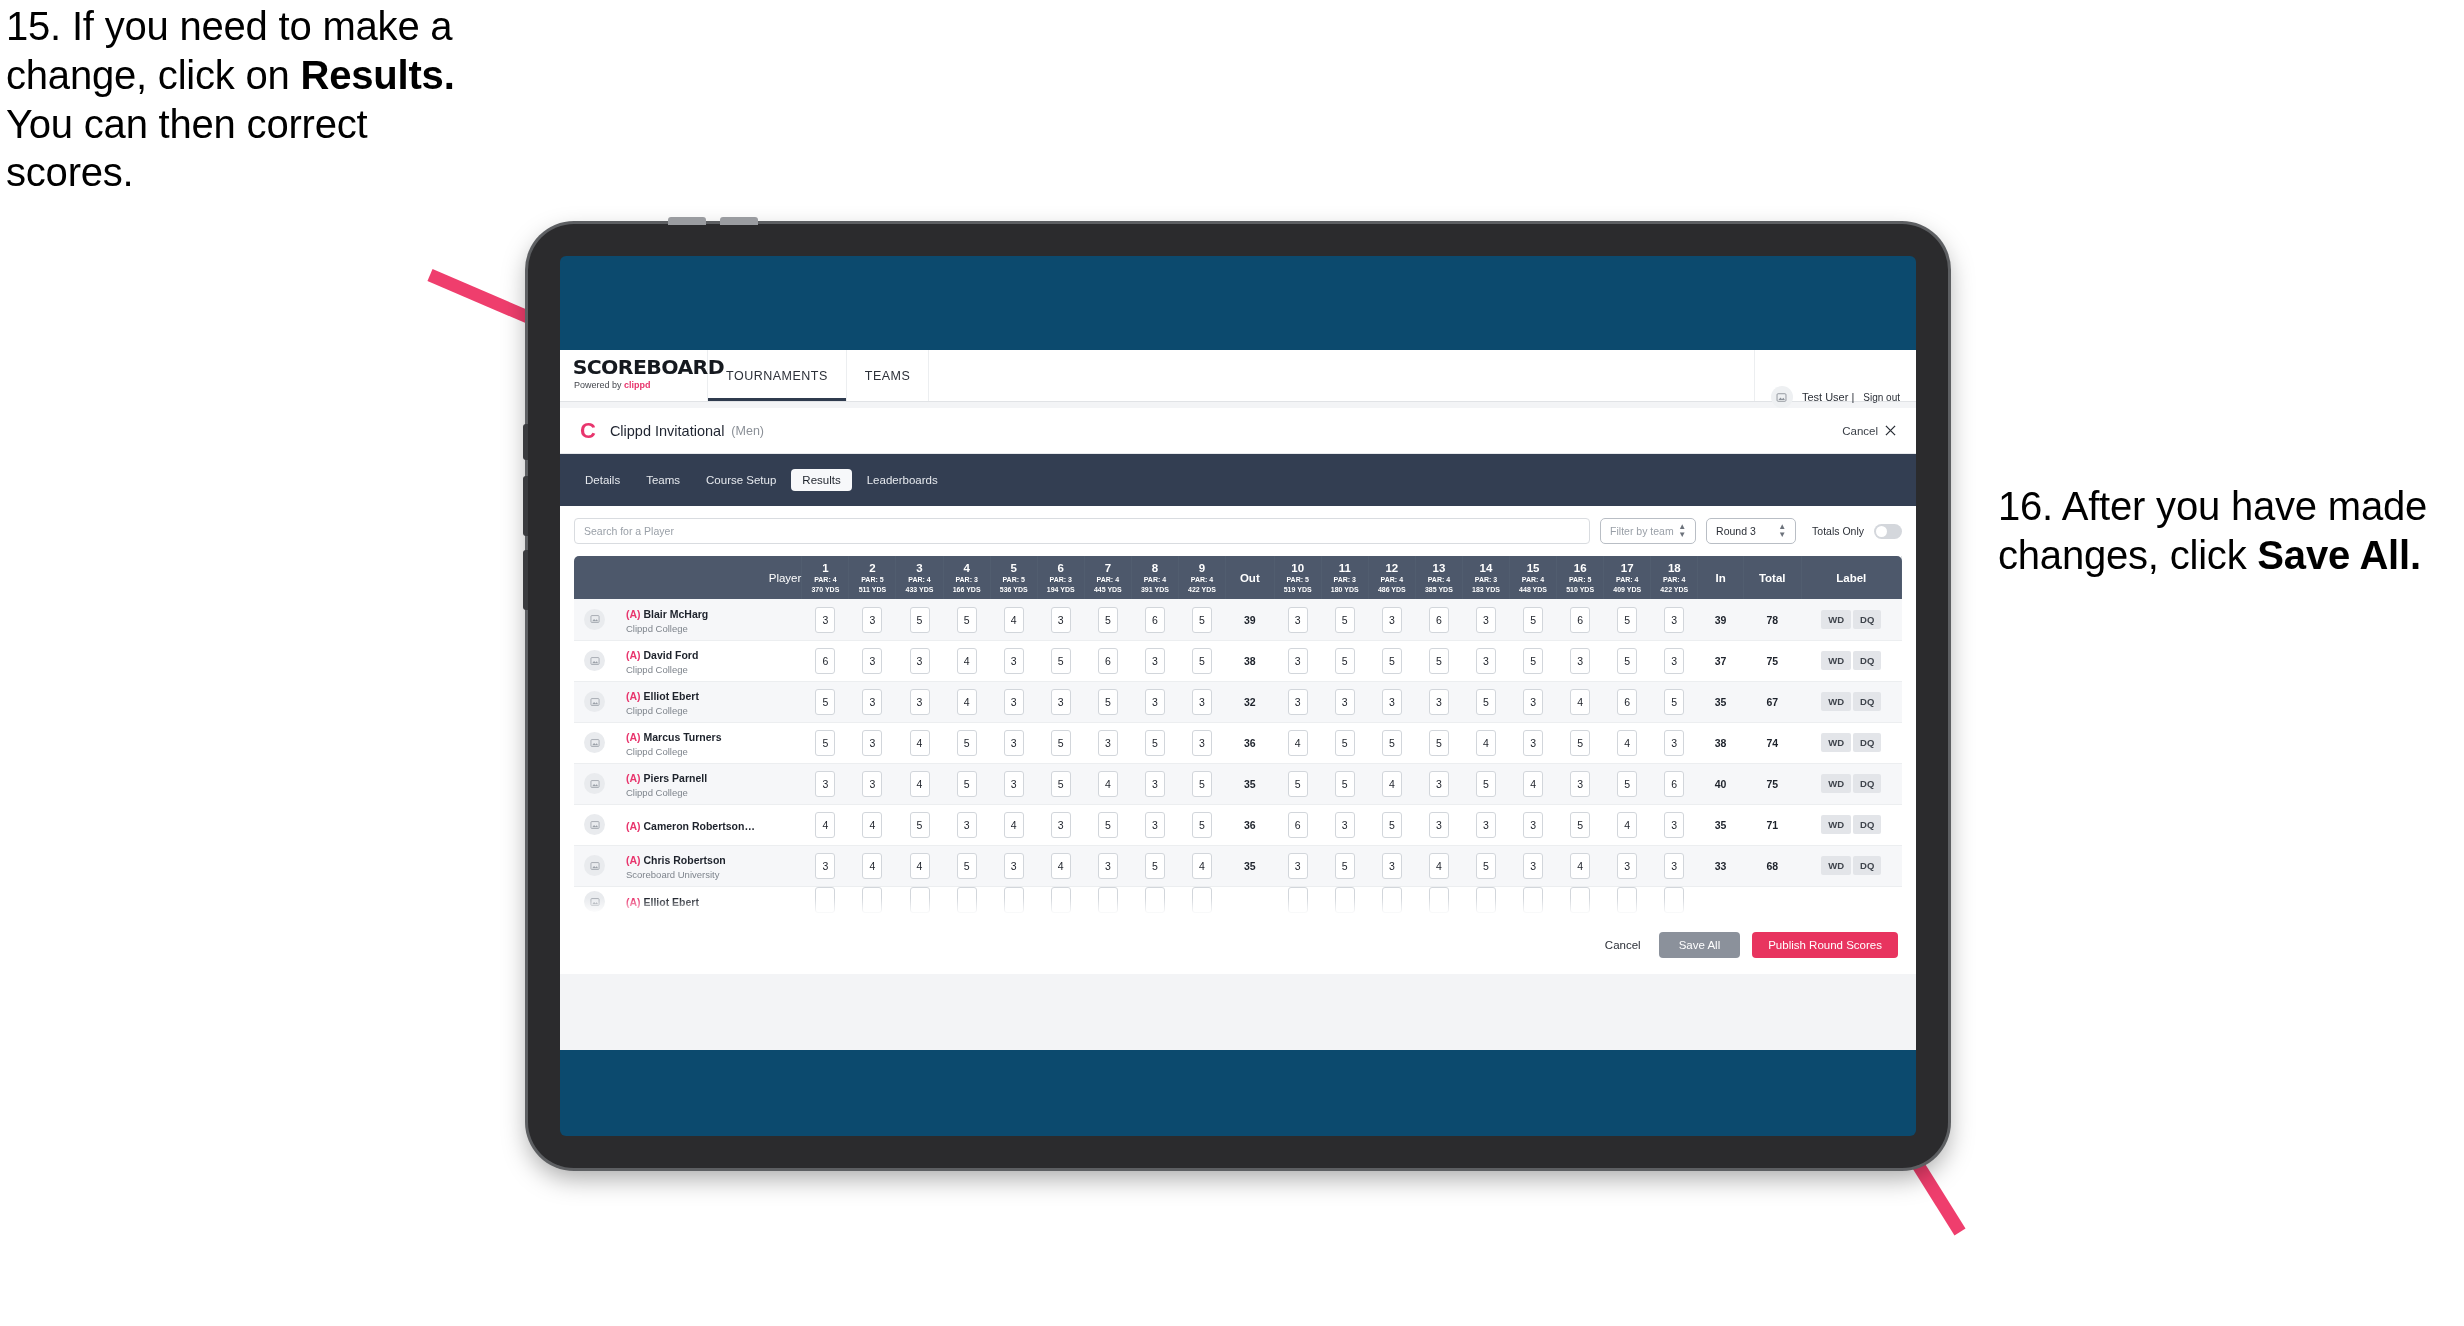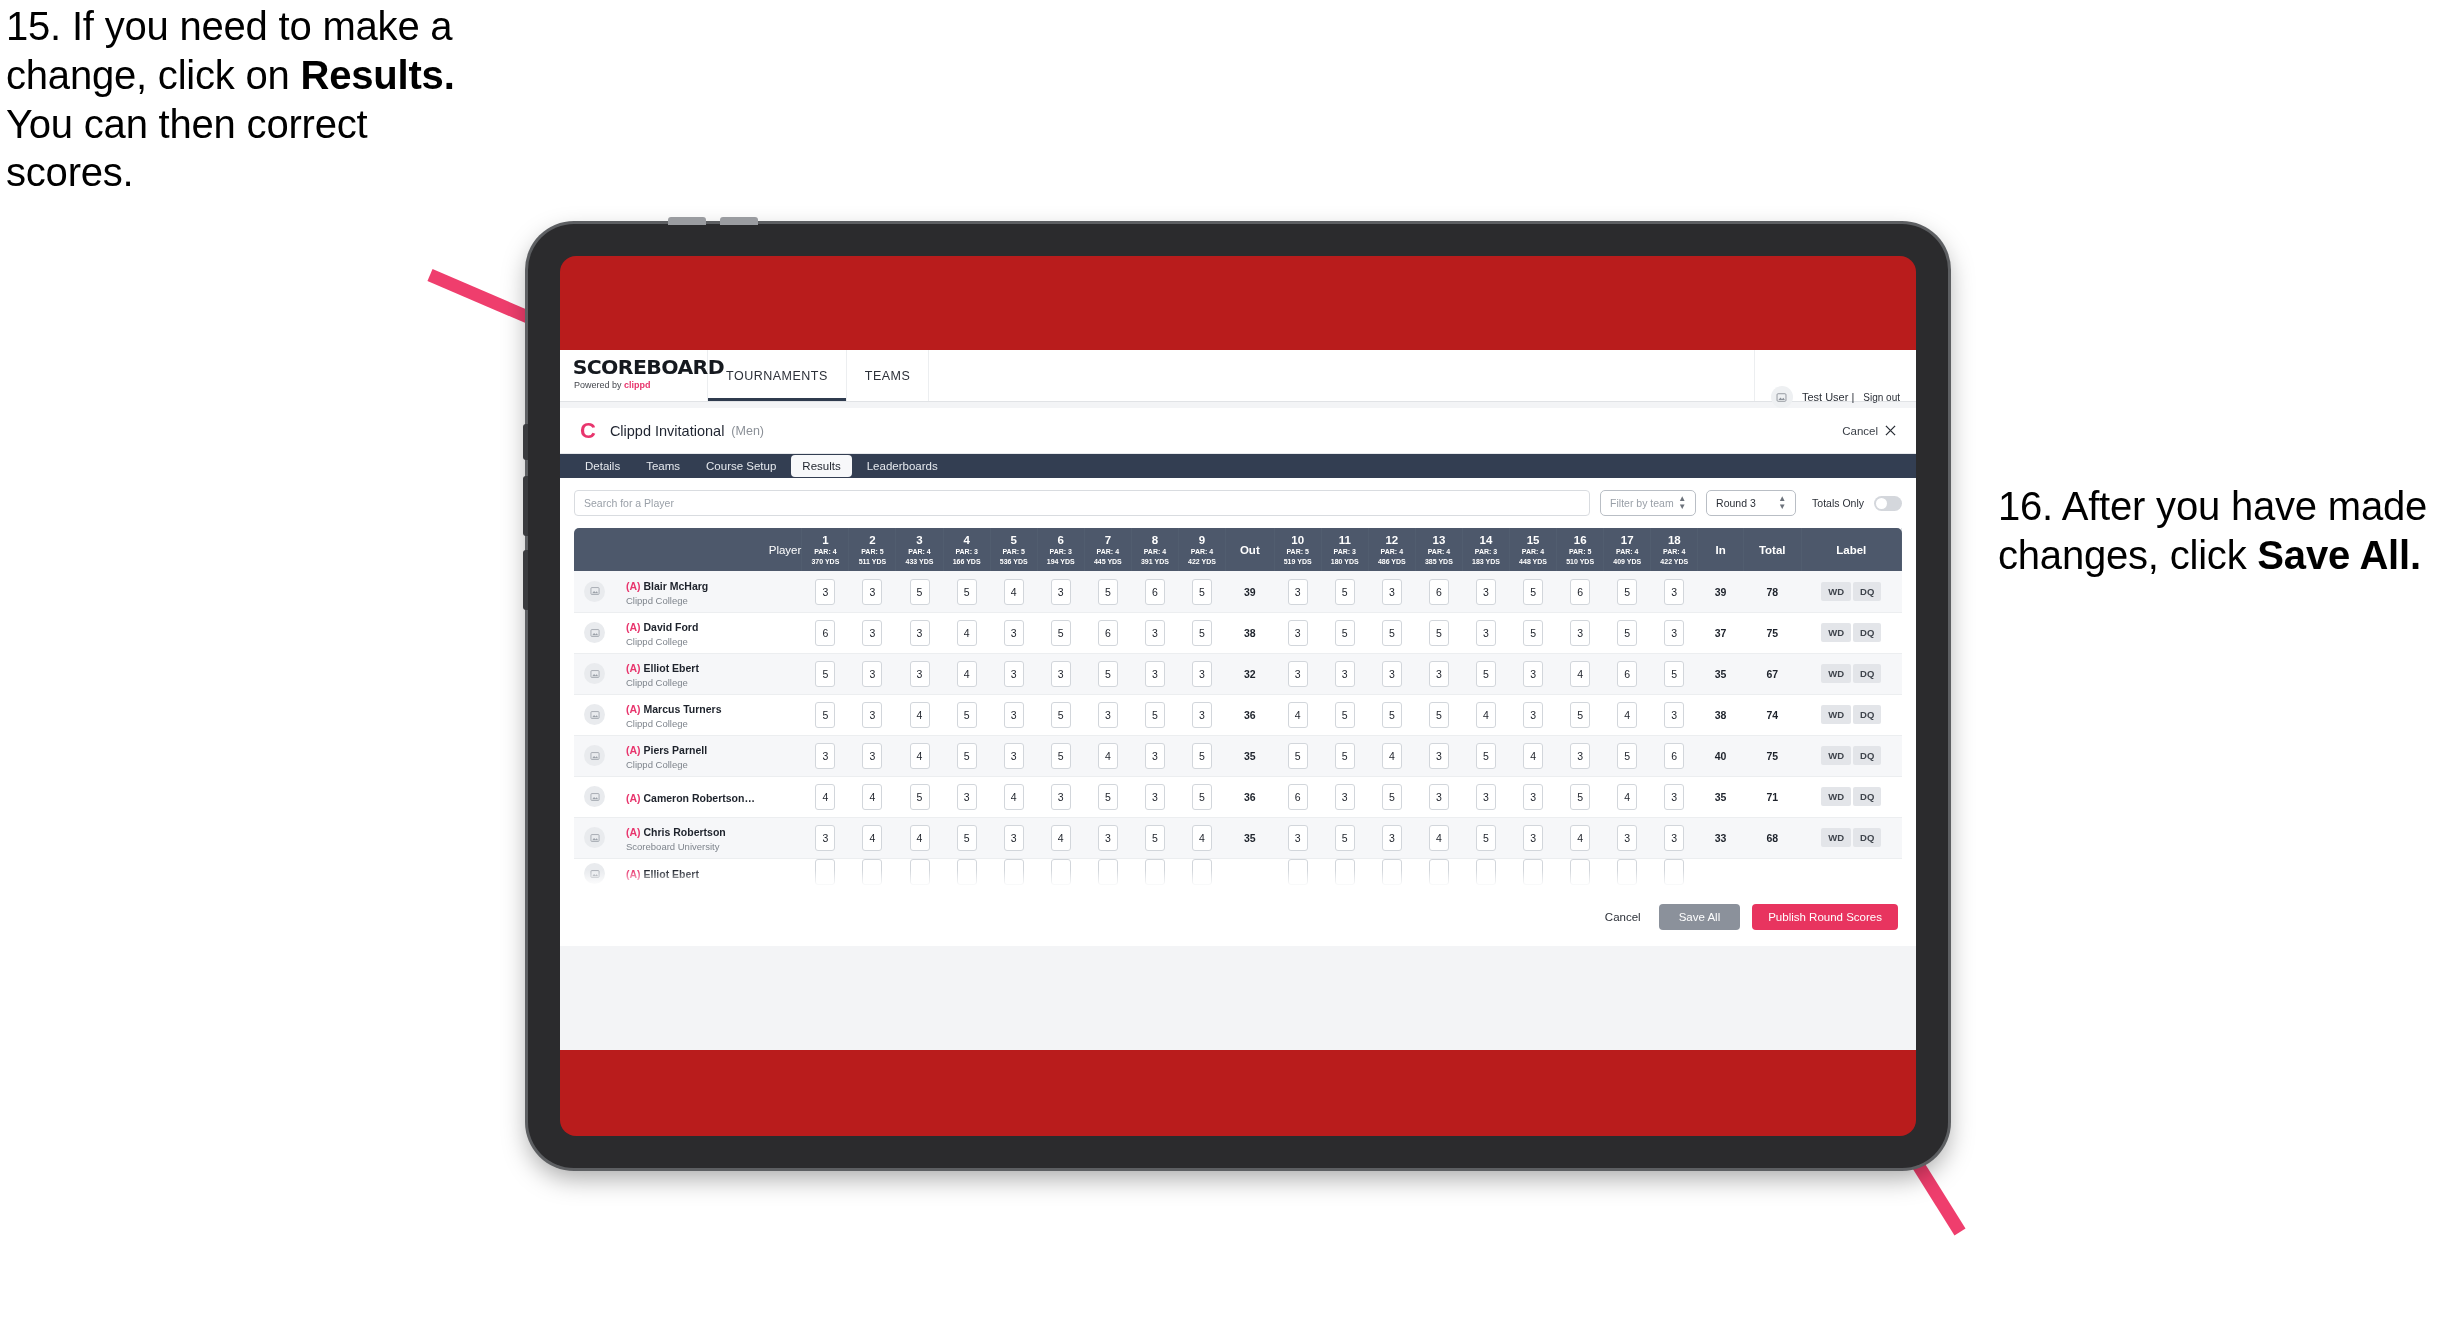--- a/index.html
+++ b/index.html
@@ -42,21 +42,21 @@
   #tablet-btn-2 { position:absolute; left:192px; top:-7px; width:38px; height:8px;
                   background:#9a9ca0; border-radius:3px 3px 0 0; }
   .side-dot { position:absolute; left:-5px; width:5px; background:#3a3b3e; border-radius:3px 0 0 3px; }
   #sd1 { top:200px; height:36px; }
   #sd2 { top:252px; height:60px; }
   #sd3 { top:326px; height:60px; }
 
   #screen {
     position: absolute; left: 32px; top: 32px;
     width: 1356px; height: 880px;
-    background: #b91c1c; border-radius: 16px; overflow: hidden;
+    background: #0c4a6e; border-radius: 6px; overflow: hidden;
   }
 
   
   #app {
     position: absolute; left: 0; top: 94px;
     width: 1356px; height: 700px;
     background: #f3f4f6;
   }
 
   
@@ -95,21 +95,21 @@
     padding: 0 20px; border-bottom:1px solid #e7e9ec; margin-top:6px;
   }
   #logo-c { font-size:22px; font-weight:800; color:#e8356d; line-height:1; }
   #tour-name { font-size:14.5px; color:#1f2430; margin-left:14px; font-weight:500; }
   #tour-gender { font-size:12.5px; color:#8b9097; margin-left:7px; }
   #tourbar-spacer { flex:1; }
   #cancel-x { display:flex; align-items:center; gap:7px; font-size:11.5px; color:#3a3f47; cursor:pointer; }
 
   
   #tabbar {
-    height: 24px; background:#333e52; display:flex; align-items:center;
+    height: 52px; background:#333e52; display:flex; align-items:center;
     padding: 12px 14px; gap: 4px;
   }
   .tab {
     font-size: 11.5px; color:#e6e9ee; padding: 5px 11px; border-radius:4px; cursor:pointer;
   }
   .tab.active { background:#f7f8fa; color:#1d222b; font-weight:500; }
 
   
   #content { background:#fff; margin: 0; padding: 0; }
 

